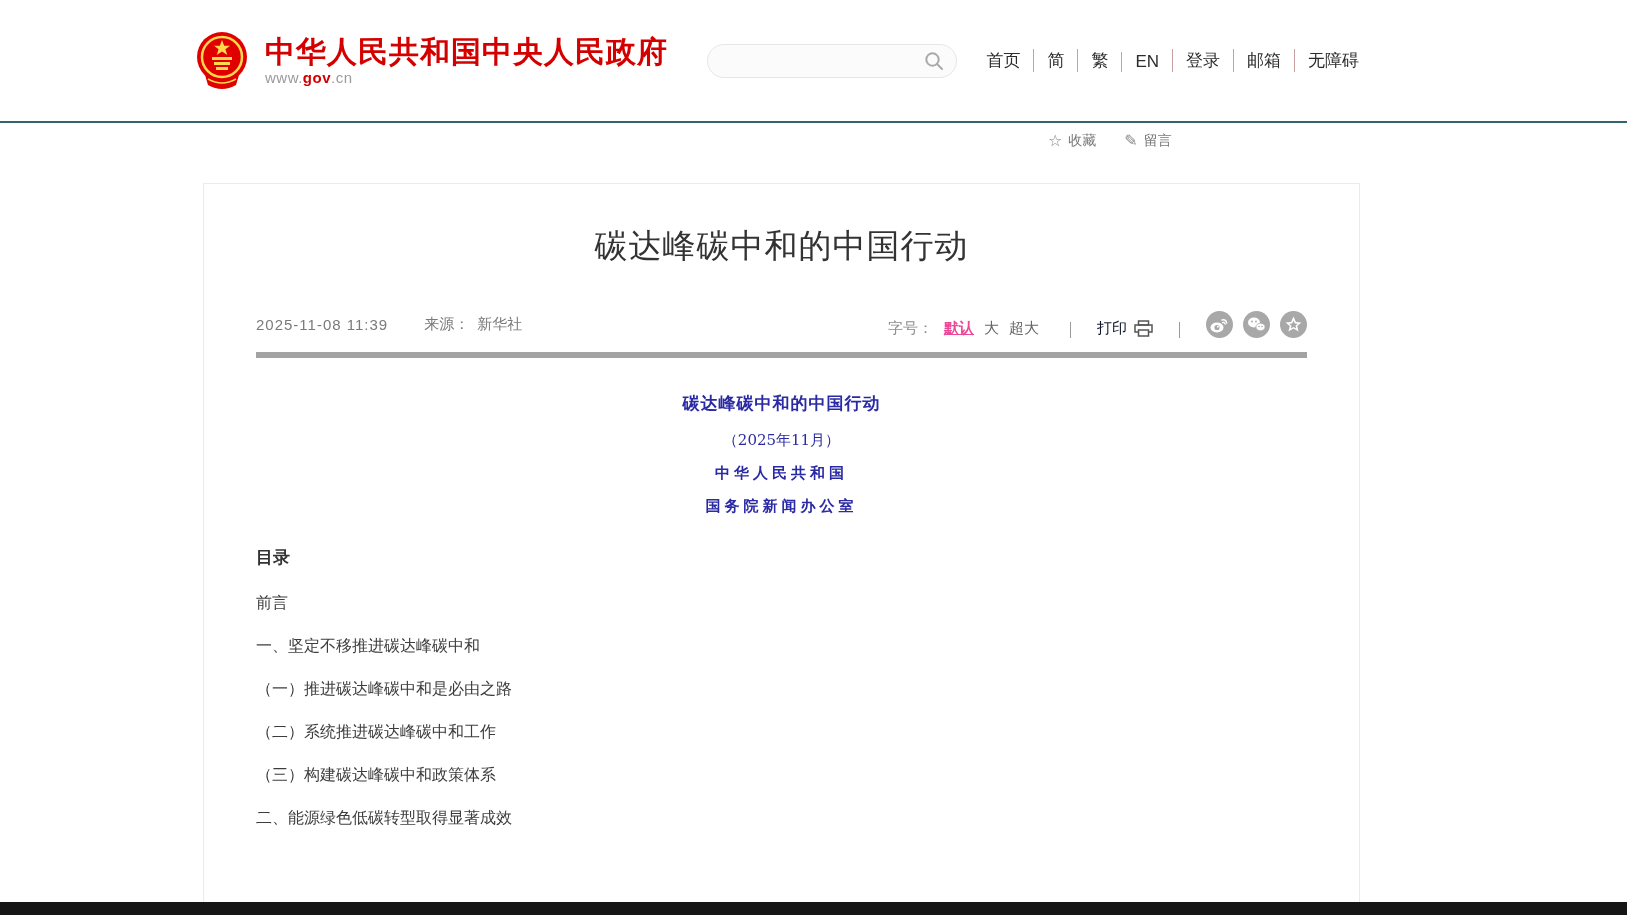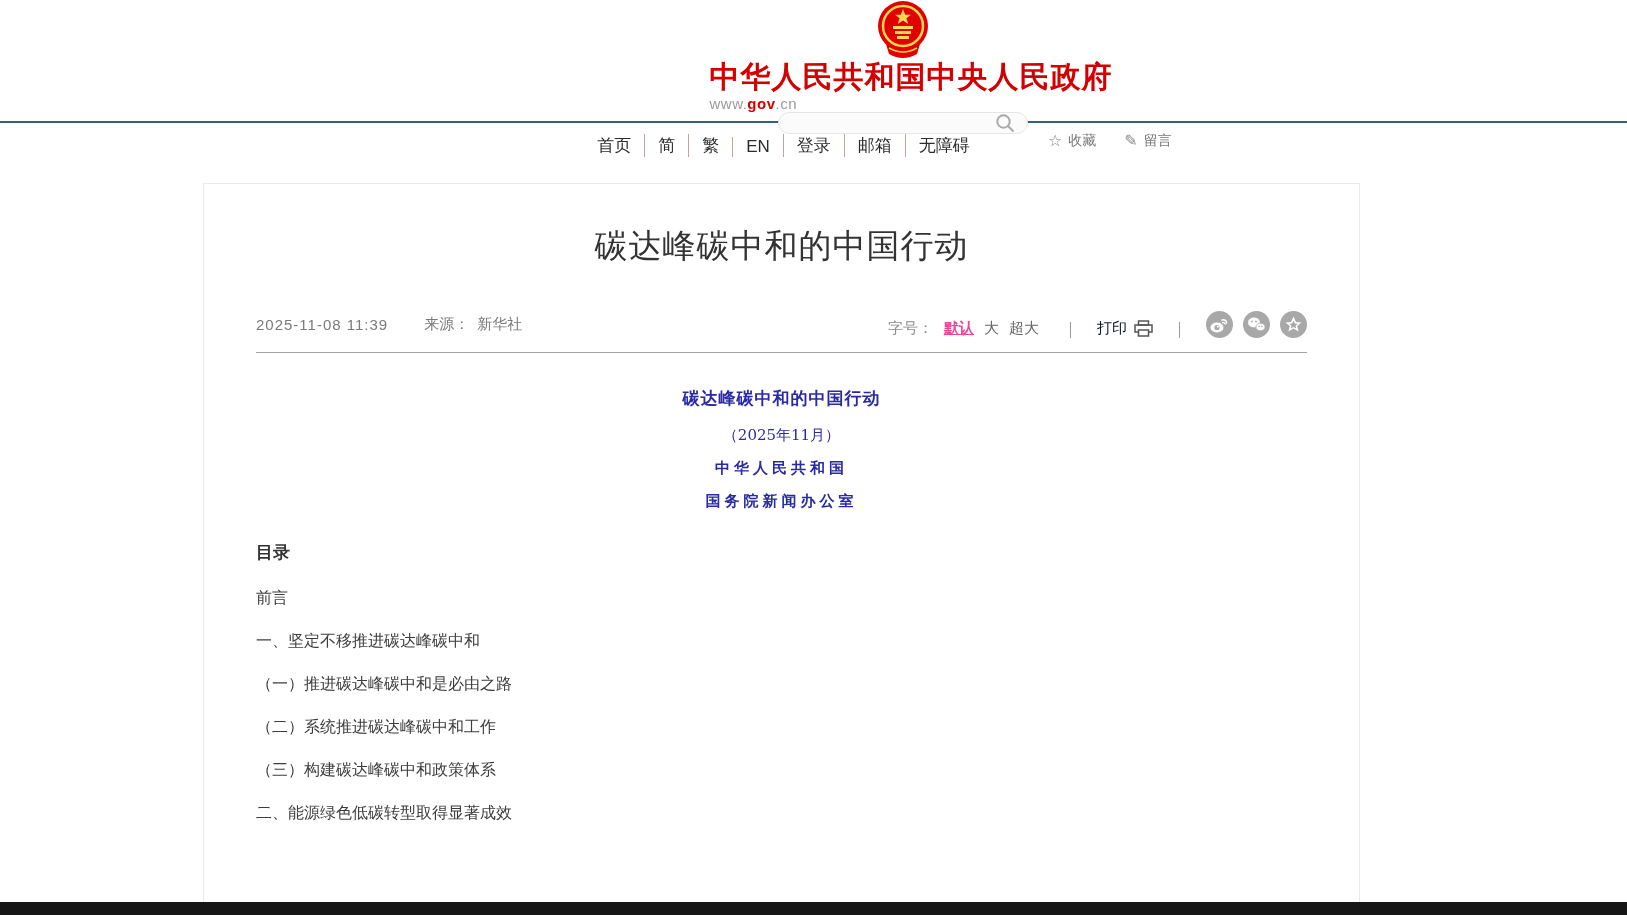--- a/index.html
+++ b/index.html
@@ -1,21 +1,21 @@
 <!DOCTYPE html>
 <html><head>
 <meta charset="utf-8">
 <style>
   * { margin:0; padding:0; box-sizing:border-box; }
   html,body { width:1627px; height:915px; background:#ffffff; overflow:hidden;
     font-family:"Liberation Sans","DejaVu Sans",sans-serif; }
   body { position:relative; }
 
   
-  .header { height:121px; background:#fff; display:flex; align-items:center; padding:0 0 0 195px;flex-direction:column; }
+  .header { height:121px; background:#fff; display:flex; align-items:center; padding:0 0 0 195px; }
   .logo-wrap { width:54px; height:60px; margin-right:16px; flex:0 0 auto; cursor:pointer; }
   .brand-block { display:flex; flex-direction:column; justify-content:center; }
   .site-title { font-size:30px; font-weight:bold; color:#d40000; letter-spacing:1px; line-height:1.15; }
   .site-url { font-size:15px; color:#9b9b9b; letter-spacing:.5px; }
   .site-url .gov { color:#d40000; font-weight:bold; }
   .header-spacer { flex:1 1 auto; }
   .search-box { width:250px; height:34px; border:1px solid #e6e6e6; background:#fbfbfb;
     border-radius:17px; display:flex; align-items:center; padding:0 12px 0 16px; margin-right:16px; }
   .search-input { flex:1; border:none; outline:none; background:transparent; font-size:14px; color:#333; }
   .search-btn { width:20px; height:20px; cursor:pointer; flex:0 0 auto; }
@@ -29,21 +29,21 @@
   .quick-links { position:absolute; left:1048px; top:8px; display:flex; align-items:center; gap:28px; }
   .quick-link { display:flex; align-items:center; gap:6px; color:#777; font-size:14px; cursor:pointer; }
   .quick-link .qicon { font-size:16px; color:#888; }
 
   
   .article-box { position:absolute; left:203px; top:183px; width:1157px; height:900px;
     background:#fff; border:1px solid #ebebeb; padding:0 52px; }
   .article-title { margin-top:40px; text-align:center; font-size:33px; font-weight:500; color:#333; letter-spacing:1px; }
 
   .meta-row { margin-top:42px; display:flex; align-items:center; justify-content:space-between;
-    padding-bottom:14px; border-bottom:1px solid #a3a3a3; }
+    padding-bottom:14px; border-bottom:6px solid #a3a3a3; }
   .meta-left { display:flex; align-items:center; font-size:15px; color:#7a7a7a; }
   .meta-date { letter-spacing:1px; margin-right:36px; }
   .meta-source-label { margin-right:8px; }
   .meta-right { display:flex; align-items:flex-end; }
   .fs-label { font-size:15px; color:#8a8a8a; margin-right:6px; }
   .fs-option { font-size:15px; color:#666; margin:0 5px; cursor:pointer; }
   .fs-option.active { color:#ec4899; font-weight:bold; text-decoration:underline; }
   .tool-sep { width:1px; height:16px; background:#9a9a9a; margin:0 26px; }
   .print-group { display:flex; align-items:center; gap:7px; cursor:pointer; }
   .print-label { font-size:15px; color:#0f172a; }

